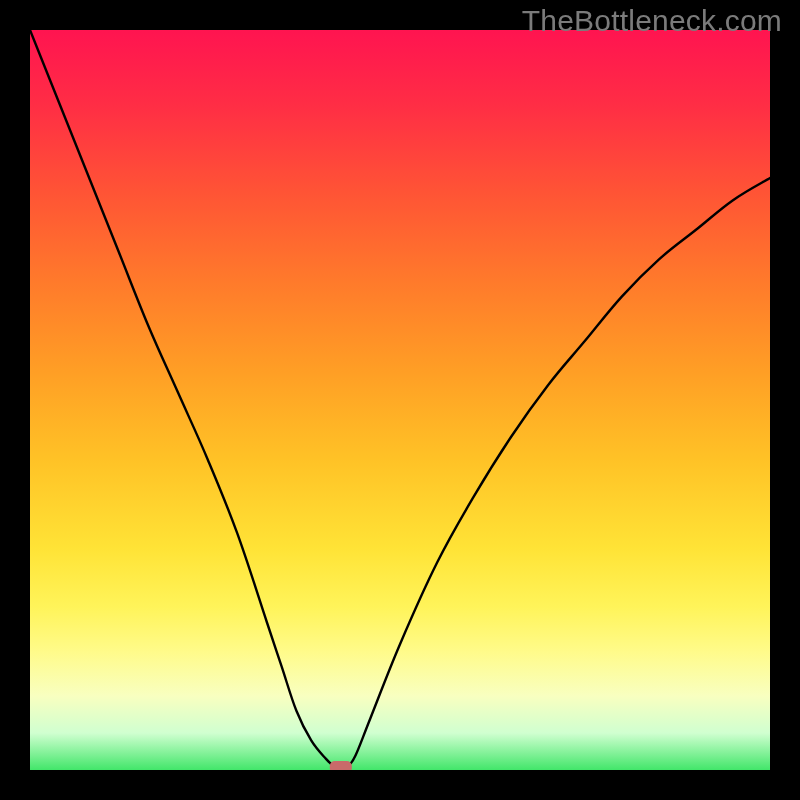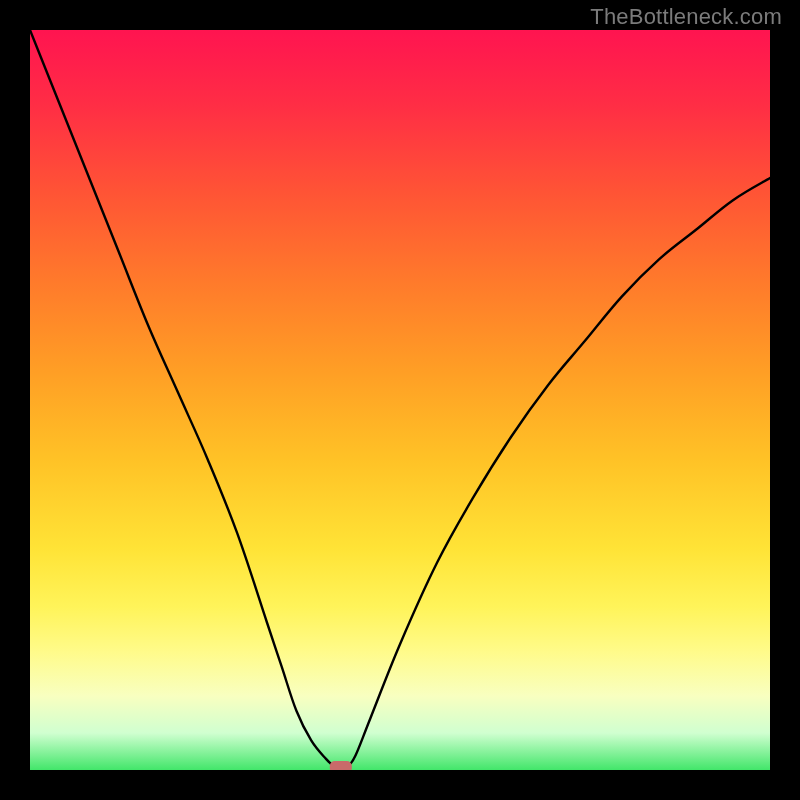--- a/index.html
+++ b/index.html
@@ -42,21 +42,21 @@
     left: 0;
     top: 0;
     width: 740px;
     height: 740px;
   }
   .watermark {
     position: absolute;
     top: 4px;
     right: 18px;
     color: #7b7b7b;
-    font-size: 22px;
+    font-size: 30px;
     font-weight: 500;
     letter-spacing: 0.2px;
     user-select: none;
     margin-left: 34px;
   }
 </style>
 </head>
 <body>
 
 <div class="stage">

